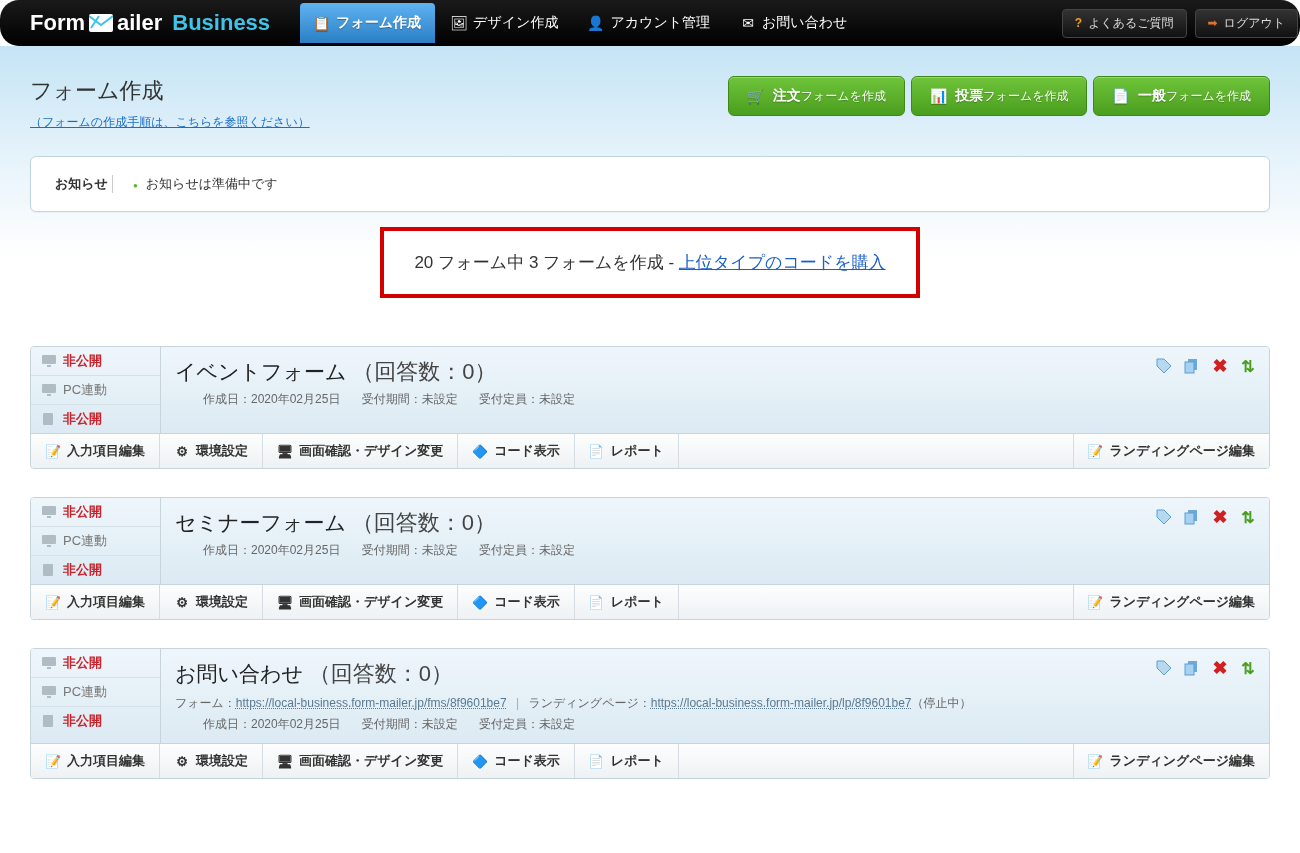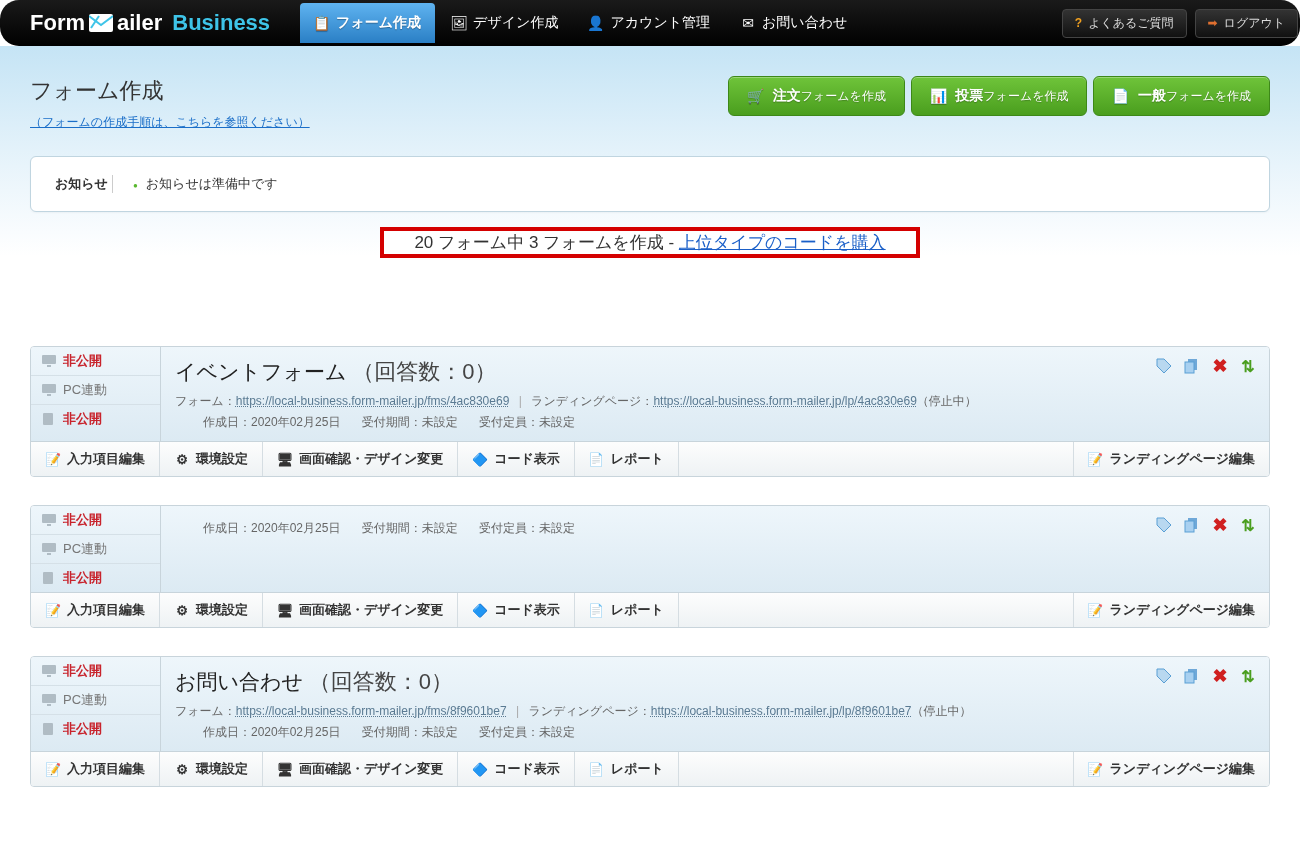--- a/index.html
+++ b/index.html
@@ -26,21 +26,21 @@
 .create-btn { background: linear-gradient(#6fc43a, #4a9e1e); color: #fff; border: 1px solid #3d8818; border-radius: 6px; padding: 10px 18px; font-size: 14px; font-weight: bold; cursor: pointer; display: flex; align-items: center; gap: 8px; text-shadow: 0 1px 1px rgba(0,0,0,.25); box-shadow: inset 0 1px 0 rgba(255,255,255,.3); }
 .create-btn .small { font-weight: normal; font-size: 12px; }
 
 
 .notice-box { background: #fff; border: 1px solid #c0d5e0; border-radius: 6px; padding: 18px 24px; display: flex; align-items: center; gap: 20px; box-shadow: 0 1px 2px rgba(0,0,0,.04); }
 .notice-title { font-weight: bold; color: #333; border-right: 1px solid #ccc; padding-right: 4px; }
 .notice-body { color: #333; }
 .notice-dot { color: #5ab82f; font-size: 8px; margin-right: 8px; }
 
 
-.quota-box { border: 4px solid #d40000; background: #fff; margin: 15px auto 5px; padding: 0 30px; width: fit-content; font-size: 17px; color: #333; text-align: center; }
+.quota-box { border: 4px solid #d40000; background: #fff; margin: 15px auto 5px; padding: 20px 30px; width: fit-content; font-size: 17px; color: #333; text-align: center; }
 .quota-box a { color: #1a5fc8; text-decoration: underline; }
 
 
 .forms-wrap { padding: 0 30px 40px; }
 .form-card { border: 1px solid #c8d4db; border-radius: 4px; margin-bottom: 28px; overflow: hidden; }
 .card-top { display: flex; background: linear-gradient(#eef6fb,#dceaf3); border-bottom: 1px solid #c8d4db; }
 .status-col { width: 130px; border-right: 1px solid #c8d4db; }
 .status-row { display: flex; align-items: center; gap: 6px; padding: 5px 10px; border-bottom: 1px solid #d5e0e7; font-size: 13px; }
 .status-row:last-child { border-bottom: none; }
 .status-row .ico { width: 16px; height: 14px; }
@@ -162,25 +162,20 @@
           </div>
         <div class="status-row">
             <span class="ico"><svg width="14" height="14" viewBox="0 0 14 14">
                 <rect x="2" y="1" width="10" height="12" rx="1" fill="#b0bcc4"></rect>
               </svg></span>
             <span class="status-red">非公開</span>
           </div>
       </div>
       <div class="card-main">
         <div class="form-title">イベントフォーム <span class="resp">（回答数：0）</span></div>
-        <div class="form-urls">
-          フォーム：<a href="#">https://local-business.form-mailer.jp/fms/4ac830e69</a>
-          <span class="sep">|</span>
-          ランディングページ：<a href="#">https://local-business.form-mailer.jp/lp/4ac830e69</a>（停止中）
-        </div>
         <div class="form-meta">
           <span>作成日：2020年02月25日</span>
           <span>受付期間：未設定</span>
           <span>受付定員：未設定</span>
         </div>
         <div class="card-icons">
           <span class="i">
               <svg width="16" height="16" viewBox="0 0 16 16">
                 <path d="M1 1 L8 1 L15 8 L8 15 L1 8 Z" fill="#b8d8f0" stroke="#5a9fd4"></path>
               </svg>
@@ -227,20 +222,21 @@
             <span class="status-gray">PC連動</span>
           </div>
         <div class="status-row">
             <span class="ico"><svg width="14" height="14" viewBox="0 0 14 14">
                 <rect x="2" y="1" width="10" height="12" rx="1" fill="#b0bcc4"></rect>
               </svg></span>
             <span class="status-red">非公開</span>
           </div>
       </div>
       <div class="card-main">
+        <div class="form-title">セミナーフォーム <span class="resp">（回答数：0）</span></div>
         <div class="form-meta">
           <span>作成日：2020年02月25日</span>
           <span>受付期間：未設定</span>
           <span>受付定員：未設定</span>
         </div>
         <div class="card-icons">
           <span class="i">
               <svg width="16" height="16" viewBox="0 0 16 16">
                 <path d="M1 1 L8 1 L15 8 L8 15 L1 8 Z" fill="#b8d8f0" stroke="#5a9fd4"></path>
               </svg>

